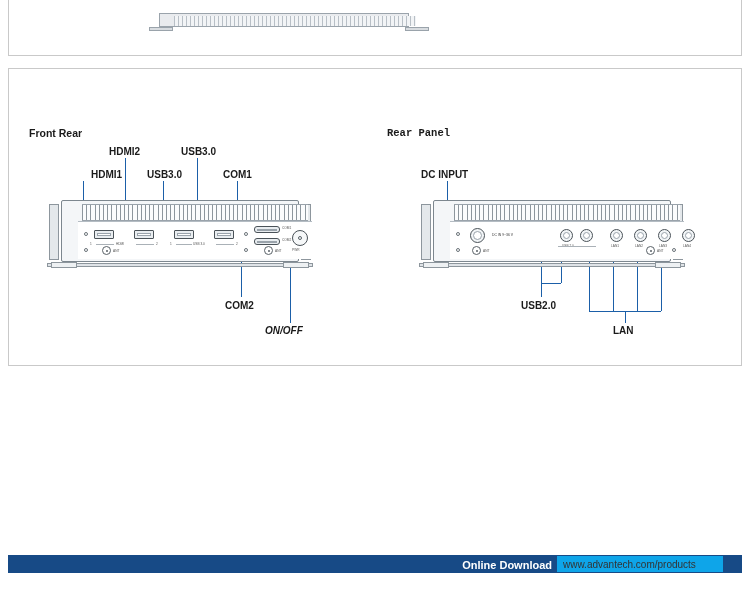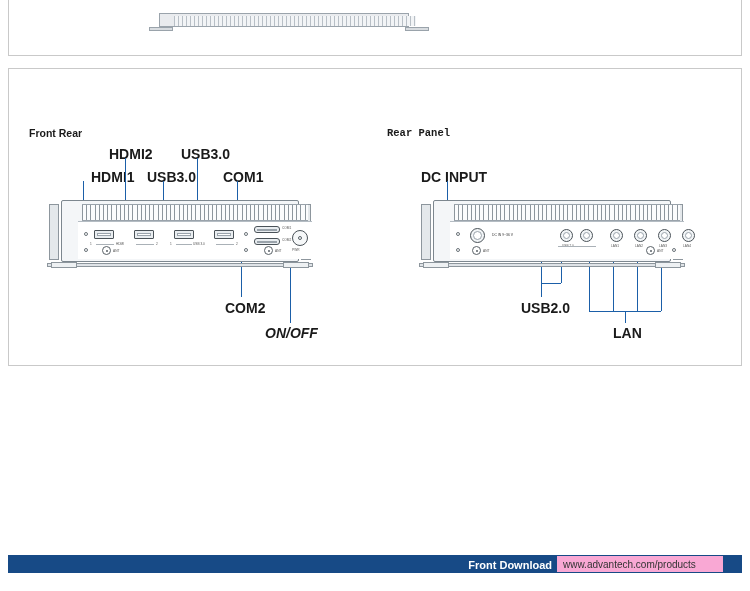--- a/index.html
+++ b/index.html
@@ -90,21 +90,21 @@
     font-size: 10.5px;
     font-weight: bold;
     color: #1a1a1a;
   }
   .sub-title.front { left: 20px; top: 58px; }
   .sub-title.rear  { left: 378px; top: 58px; font-family: Liberation Mono, monospace; }
 
   
   .callout {
     position: absolute;
-    font-size: 14px;
+    font-size: 10px;
     font-weight: bold;
     color: #1a1a1a;
     white-space: nowrap;
   }
 
   
   .leader {
     position: absolute;
     background: #1b5fa8;
   }
@@ -280,21 +280,21 @@
     font-size: 11px;
     font-weight: bold;
     color: #ffffff;
   }
   .footer-url-box {
     position: absolute;
     right: 26px;
     bottom: 18px;
     width: 168px;
     height: 18px;
-    background: #f9a8d4;
+    background: #0ea5e9;
     border: 1px solid #174a86;
     box-sizing: border-box;
   }
   .footer-url {
     position: absolute;
     left: 6px;
     top: 3px;
     font-size: 10px;
     color: #333;
   }
@@ -461,16 +461,16 @@
     </div>
     <div class="dev-base">
       <div class="bar"></div>
       <div class="notch l"></div>
       <div class="notch r"></div>
     </div>
   </div>
 </div>
 
 <div class="footer-bar"></div>
-<div class="footer-online">Front Download</div>
+<div class="footer-online">Online Download</div>
 <div class="footer-url-box">
   <div class="footer-url">www.advantech.com/products</div>
 </div>
 
 </body></html>

